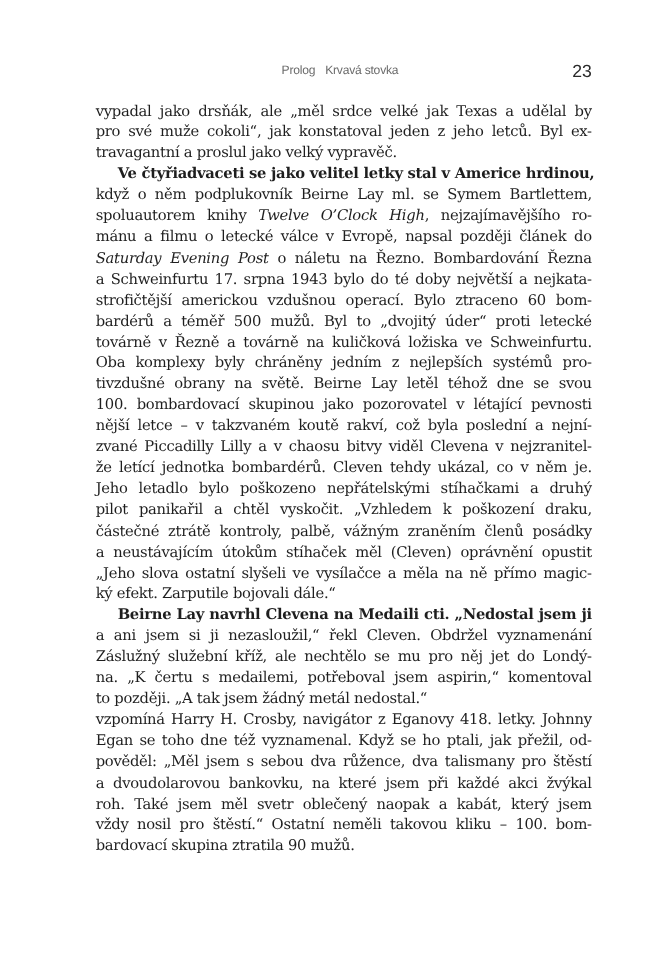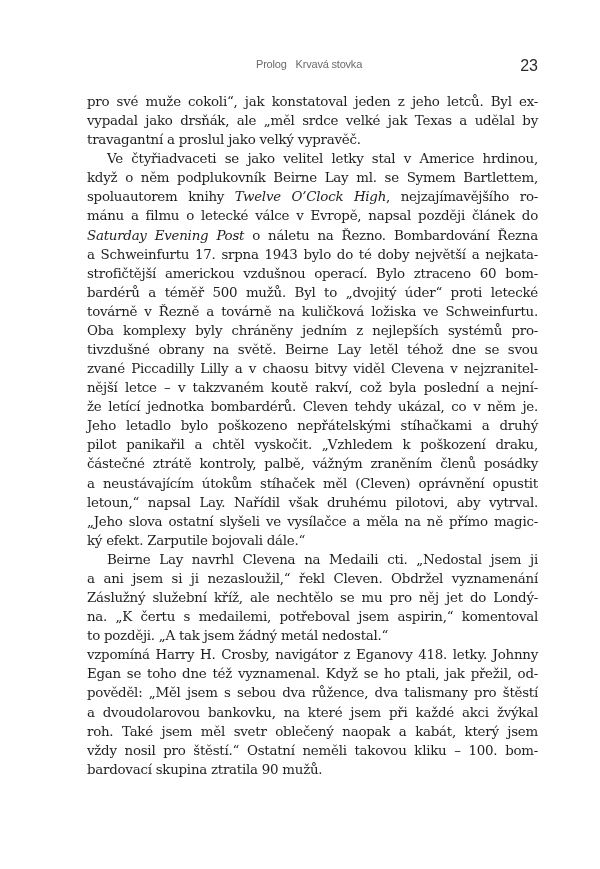--- a/index.html
+++ b/index.html
@@ -56,58 +56,59 @@
     white-space: nowrap;
     text-align: justify;
     text-align-last: justify;
     overflow: visible;
   }
   .line.last {
     text-align-last: left;
   }
   .line.indent {
     padding-left: 20px;
+    font-weight: bold;
   }
   .line em, .ital { font-style: italic; }
 </style>
 </head>
 <body>
 
 <div class="page">
   <div class="running-head">
     <span class="chapter">Prolog</span><span class="title">Krvavá stovka</span>
   </div>
   <div class="page-number">23</div>
 
   <div class="body-text" id="body-text">
       <div>
+        <span class="line">vypadal jako drsňák, ale „měl srdce velké jak Texas a udělal by</span>
         <span class="line">pro své muže cokoli“, jak konstatoval jeden z jeho letců. Byl ex-</span>
-        <span class="line">vypadal jako drsňák, ale „měl srdce velké jak Texas a udělal by</span>
         <span class="line last">travagantní a proslul jako velký vypravěč.</span>
       </div>
       <div>
         <span class="line indent">Ve čtyřiadvaceti se jako velitel letky stal v Americe hrdinou,</span>
         <span class="line">když o něm podplukovník Beirne Lay ml. se Symem Bartlettem,</span>
         <span class="line">spoluautorem knihy <em>Twelve O’Clock High</em>, nejzajímavějšího ro-</span>
         <span class="line">mánu a filmu o letecké válce v Evropě, napsal později článek do</span>
         <span class="line"><em>Saturday Evening Post</em> o náletu na Řezno. Bombardování Řezna</span>
         <span class="line">a Schweinfurtu 17. srpna 1943 bylo do té doby největší a nejkata-</span>
         <span class="line">strofičtější americkou vzdušnou operací. Bylo ztraceno 60 bom-</span>
         <span class="line">bardérů a téměř 500 mužů. Byl to „dvojitý úder“ proti letecké</span>
         <span class="line">továrně v Řezně a továrně na kuličková ložiska ve Schweinfurtu.</span>
         <span class="line">Oba komplexy byly chráněny jedním z nejlepších systémů pro-</span>
         <span class="line">tivzdušné obrany na světě. Beirne Lay letěl téhož dne se svou</span>
+        <span class="line">100. bombardovací skupinou jako pozorovatel v létající pevnosti</span>
+        <span class="line">nější letce – v takzvaném koutě rakví, což byla poslední a nejní-</span>
         <span class="line">zvané Piccadilly Lilly a v chaosu bitvy viděl Clevena v nejzranitel-</span>
-        <span class="line">nější letce – v takzvaném koutě rakví, což byla poslední a nejní-</span>
         <span class="line">že letící jednotka bombardérů. Cleven tehdy ukázal, co v něm je.</span>
         <span class="line">Jeho letadlo bylo poškozeno nepřátelskými stíhačkami a druhý</span>
         <span class="line">pilot panikařil a chtěl vyskočit. „Vzhledem k poškození draku,</span>
         <span class="line">částečné ztrátě kontroly, palbě, vážným zraněním členů posádky</span>
         <span class="line">a neustávajícím útokům stíhaček měl (Cleven) oprávnění opustit</span>
-        <span class="line">letoun,“ napsal Lay. Nařídil však druhému pilotovi, aby vytrval.</span>
         <span class="line">„Jeho slova ostatní slyšeli ve vysílačce a měla na ně přímo magic-</span>
         <span class="line last">ký efekt. Zarputile bojovali dále.“</span>
       </div>
       <div>
         <span class="line indent">Beirne Lay navrhl Clevena na Medaili cti. „Nedostal jsem ji</span>
         <span class="line">a ani jsem si ji nezasloužil,“ řekl Cleven. Obdržel vyznamenání</span>
         <span class="line">Záslužný služební kříž, ale nechtělo se mu pro něj jet do Londý-</span>
         <span class="line">na. „K čertu s medailemi, potřeboval jsem aspirin,“ komentoval</span>
         <span class="line last">to později. „A tak jsem žádný metál nedostal.“</span>
       </div>

